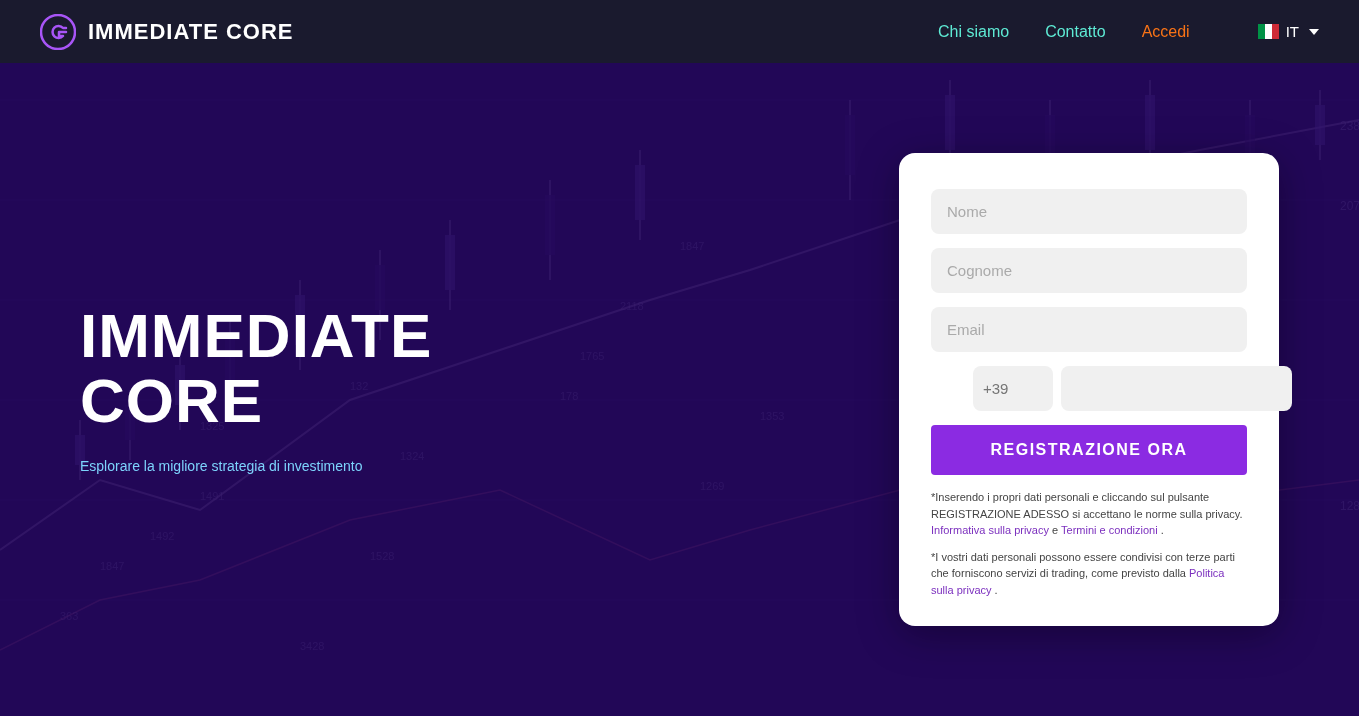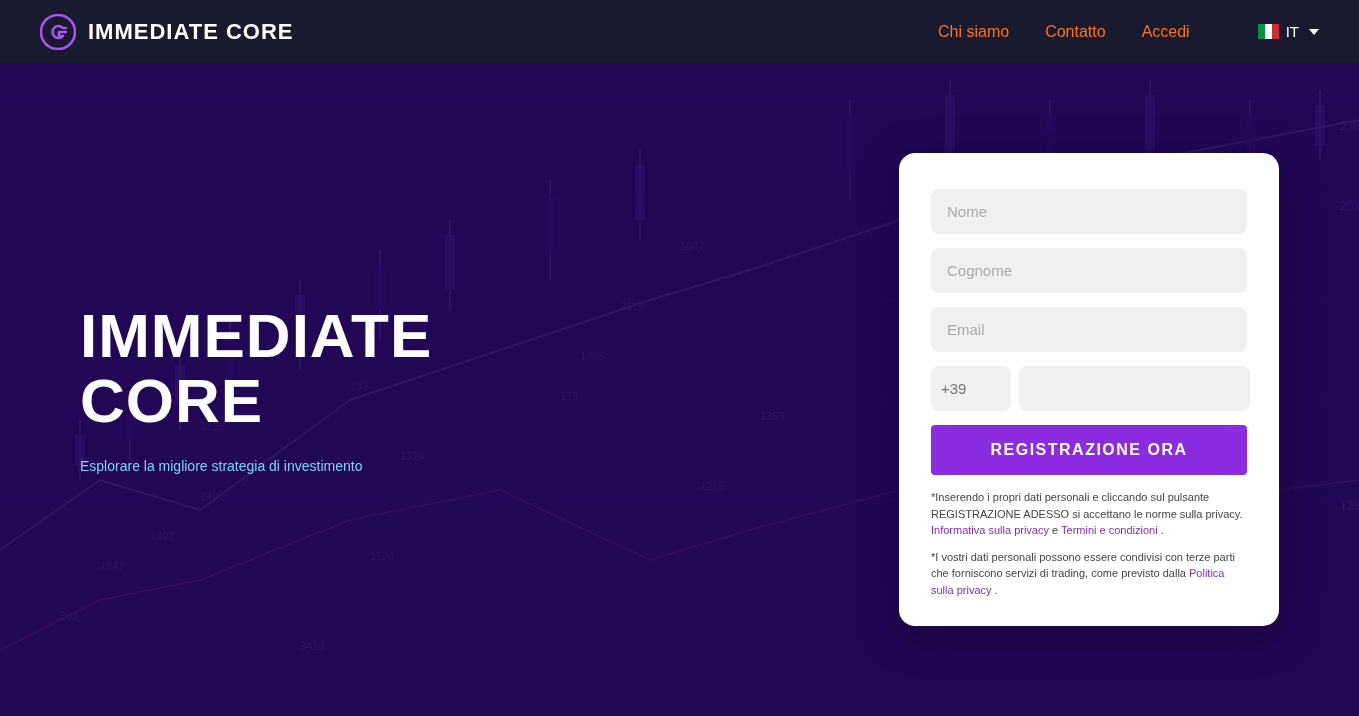--- a/index.html
+++ b/index.html
@@ -29,21 +29,21 @@
     .brand-logo {
       width: 36px;
       height: 36px;
     }
     .navbar-links {
       display: flex;
       align-items: center;
       gap: 36px;
     }
     .navbar-link {
-      color: #f97316;
+      color: #5eead4;
       font-size: 16px;
       font-weight: 500;
       cursor: pointer;
       text-decoration: none;
     }
     .navbar-login {
       color: #f97316;
       font-size: 16px;
       font-weight: 500;
       cursor: pointer;
@@ -135,20 +135,21 @@
       margin-bottom: 14px;
       outline: none;
     }
     .form-field::placeholder {
       color: #aaa;
     }
     .form-phone-row {
       display: flex;
       gap: 8px;
       margin-bottom: 14px;
+      margin-left: 42px;
     }
     .form-phone-prefix {
       width: 80px;
       padding: 14px 10px;
       border: none;
       border-radius: 8px;
       background: #f0f0f0;
       font-size: 15px;
       color: #888;
       outline: none;

